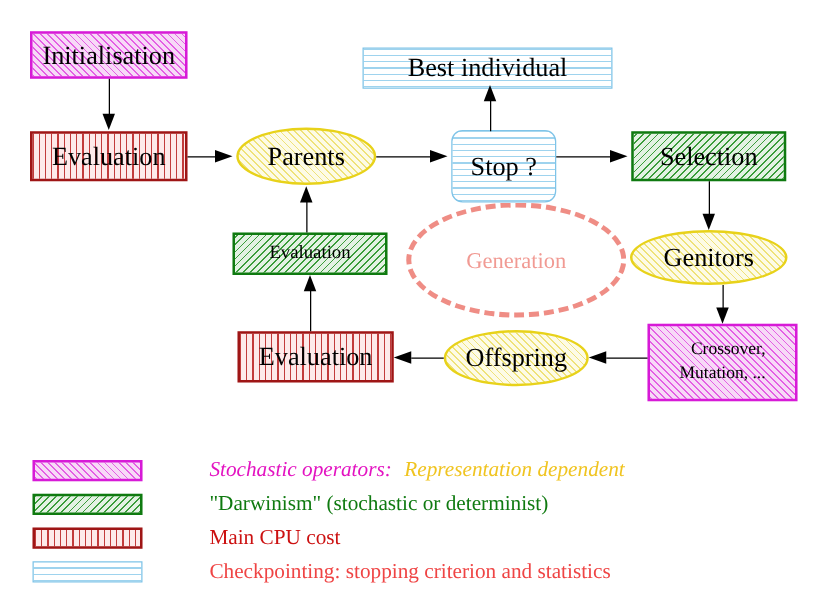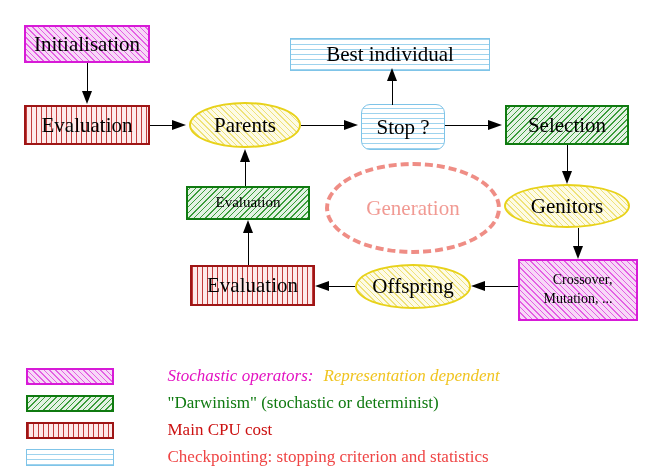--- a/index.html
+++ b/index.html
@@ -152,21 +152,21 @@
   </div>
 
   <div class="node fill-yellow ellipse" style="left:189px; top:102px; width:112px; height:46px; font-size:21px;">
     <span class="node-label">Parents</span>
   </div>
 
   <div class="node fill-blue" style="left:290px; top:38px; width:200px; height:33px; font-size:21px;">
     <span class="node-label">Best individual</span>
   </div>
 
-  <div class="node fill-blue rounded" style="left:361px; top:104px; width:84px; height:46px; font-size:21px;">
+  <div class="node fill-blue rounded" style="left:361px; top:104px; width:84px; height:58px; font-size:21px;">
     <span class="node-label">Stop ?</span>
   </div>
 
   <div class="node fill-green" style="left:505px; top:105px; width:124px; height:40px; font-size:21px;">
     <span class="node-label">Selection</span>
   </div>
 
   <div class="node fill-yellow ellipse" style="left:504px; top:184px; width:126px; height:44px; font-size:21px;">
     <span class="node-label">Genitors</span>
   </div>
@@ -181,21 +181,21 @@
   </div>
 
   <div class="node fill-red" style="left:190px; top:265px; width:125px; height:41px; font-size:21px;">
     <span class="node-label">Evaluation</span>
   </div>
 
   <div class="node fill-green" style="left:186px; top:186px; width:124px; height:34px; font-size:15px;">
     <span class="node-label">Evaluation</span>
   </div>
 
-  <div class="gen-ellipse" style="left:325px; top:162px; width:176px; height:92px; font-size:21px;">
+  <div class="gen-ellipse" style="left:325px; top:162px; width:176px; height:92px; font-size:18px;">
     <span class="node-label">Generation</span>
   </div>
 
   <div class="edge edge-v" style="left:87px; top:63px; height:30px;"></div>
   <div class="arrow arrow-down" style="left:82px; top:91px;"></div>
 
   <div class="edge edge-h" style="left:150px; top:125px; width:28px;"></div>
   <div class="arrow arrow-right" style="left:172px; top:120px;"></div>
 
   <div class="edge edge-h" style="left:301px; top:125px; width:46px;"></div>

